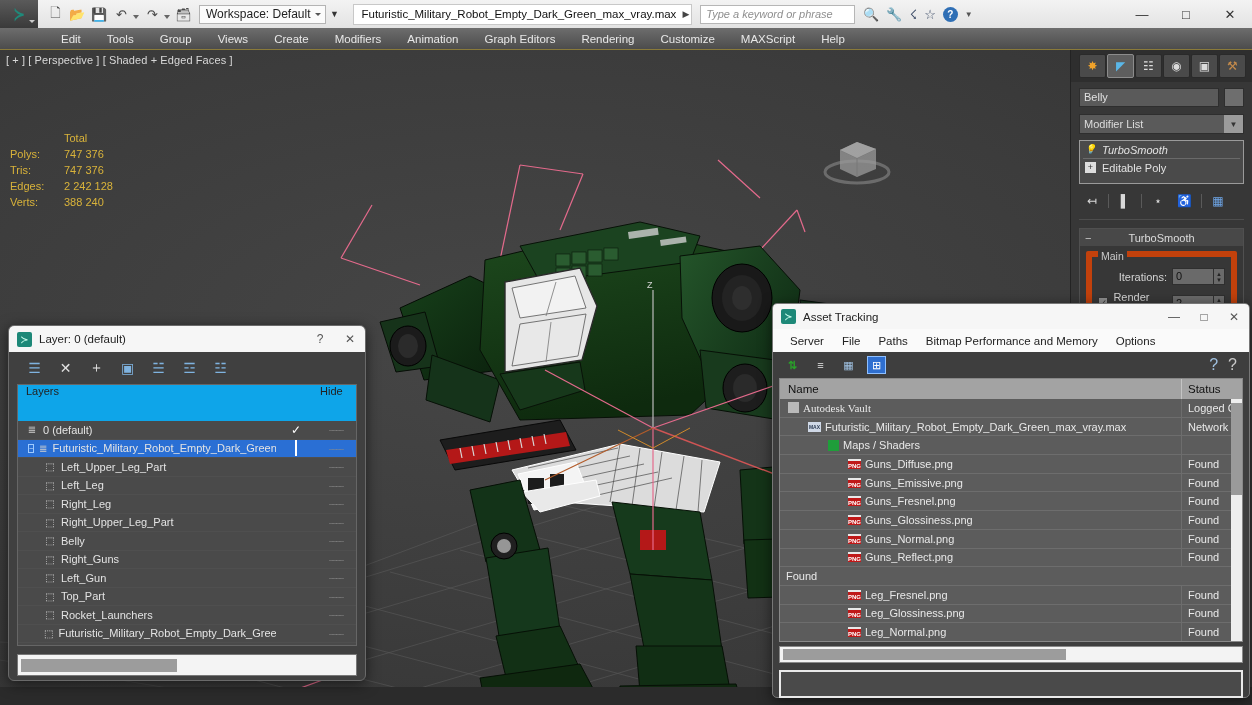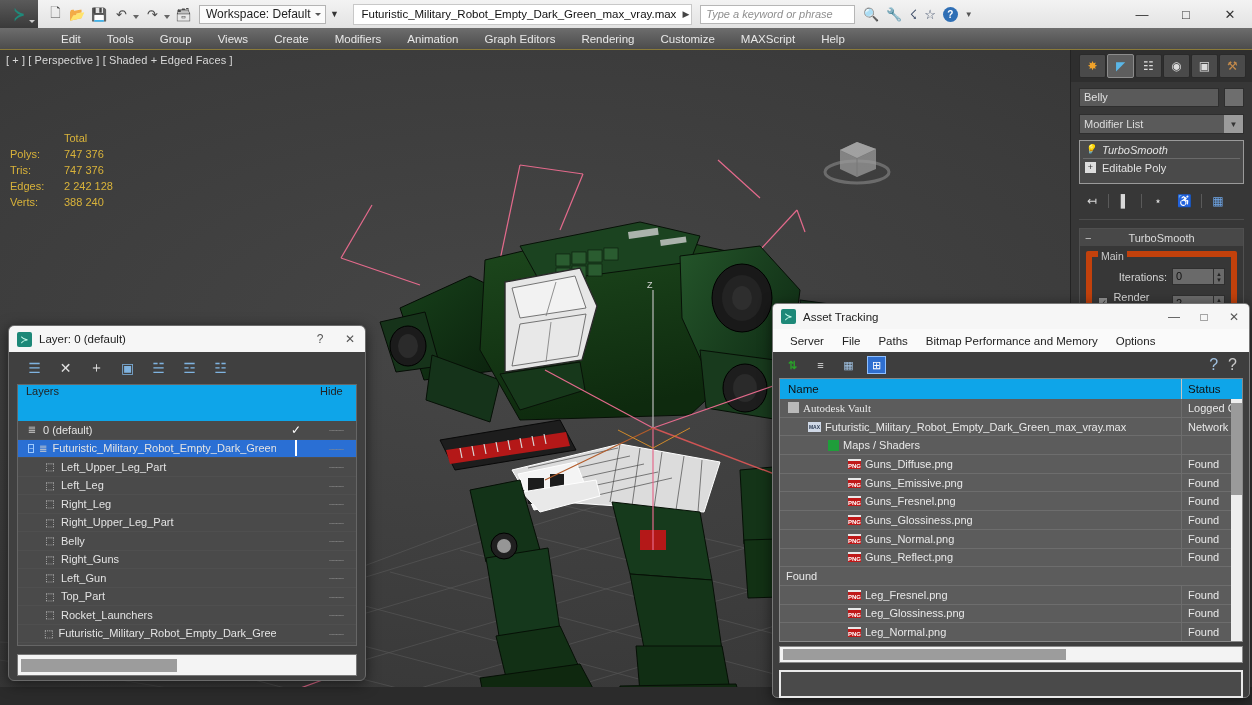--- a/index.html
+++ b/index.html
@@ -141,21 +141,21 @@
   .attitle { height:25px; background:#f6f6f6; border-radius:4px 4px 0 0; display:flex; align-items:center;
     padding-left:8px;}
   .atmenu { height:23px; background:#fafafa; display:flex; align-items:center; padding-left:8px; }
   .atm { font-size:11.5px; color:#222; padding:0 9px; }
   .attool { height:26px; background:#3e3e3e; display:flex; align-items:center; gap:9px; padding-left:10px;}
   .atbtn { width:19px; height:18px; display:flex; align-items:center; justify-content:center; font-size:11px;
     border:1px solid transparent; }
   .atbtn.act { background:#2f6fd0; border-color:#8fc0ff; }
   .athelp { margin-left:auto; display:flex; gap:10px; padding-right:12px; }
   .attable { margin:0 6px; border:1px solid #888; background:#5c5c5c; height:264px; position:relative; overflow:hidden;}
-  .athead { height:20px; background:#0ea5e9; display:flex; font-size:11.5px; color:#111; align-items:center;}
+  .athead { height:20px; background:#a3a3a3; display:flex; font-size:11.5px; color:#111; align-items:center;}
   .athead .hn { flex:1; padding-left:8px; border-right:1px solid #c4c4c4; height:20px; line-height:20px;}
   .athead .hs { width:60px; padding-left:6px; }
   .atrow { height:18.7px; display:flex; font-size:11px; color:#e8e8e8; border-bottom:1px solid #6d6d6d;}
   .atrow .an { flex:1; display:flex; align-items:center; gap:4px; border-right:1px solid #6d6d6d;
      white-space:nowrap; overflow:hidden;}
   .atrow .as { width:60px; padding-left:6px; display:flex; align-items:center; }
   .pngico { width:13px; height:10px; background:#c01818; color:#fff; font-size:6px; line-height:10px;
      text-align:center; font-weight:bold; border-top:2px solid #e8e8e8; }
   .maxico { width:13px; height:10px; background:#cfd8e6; color:#2a3a52; font-size:5px; line-height:10px;
      text-align:center; font-weight:bold; }

